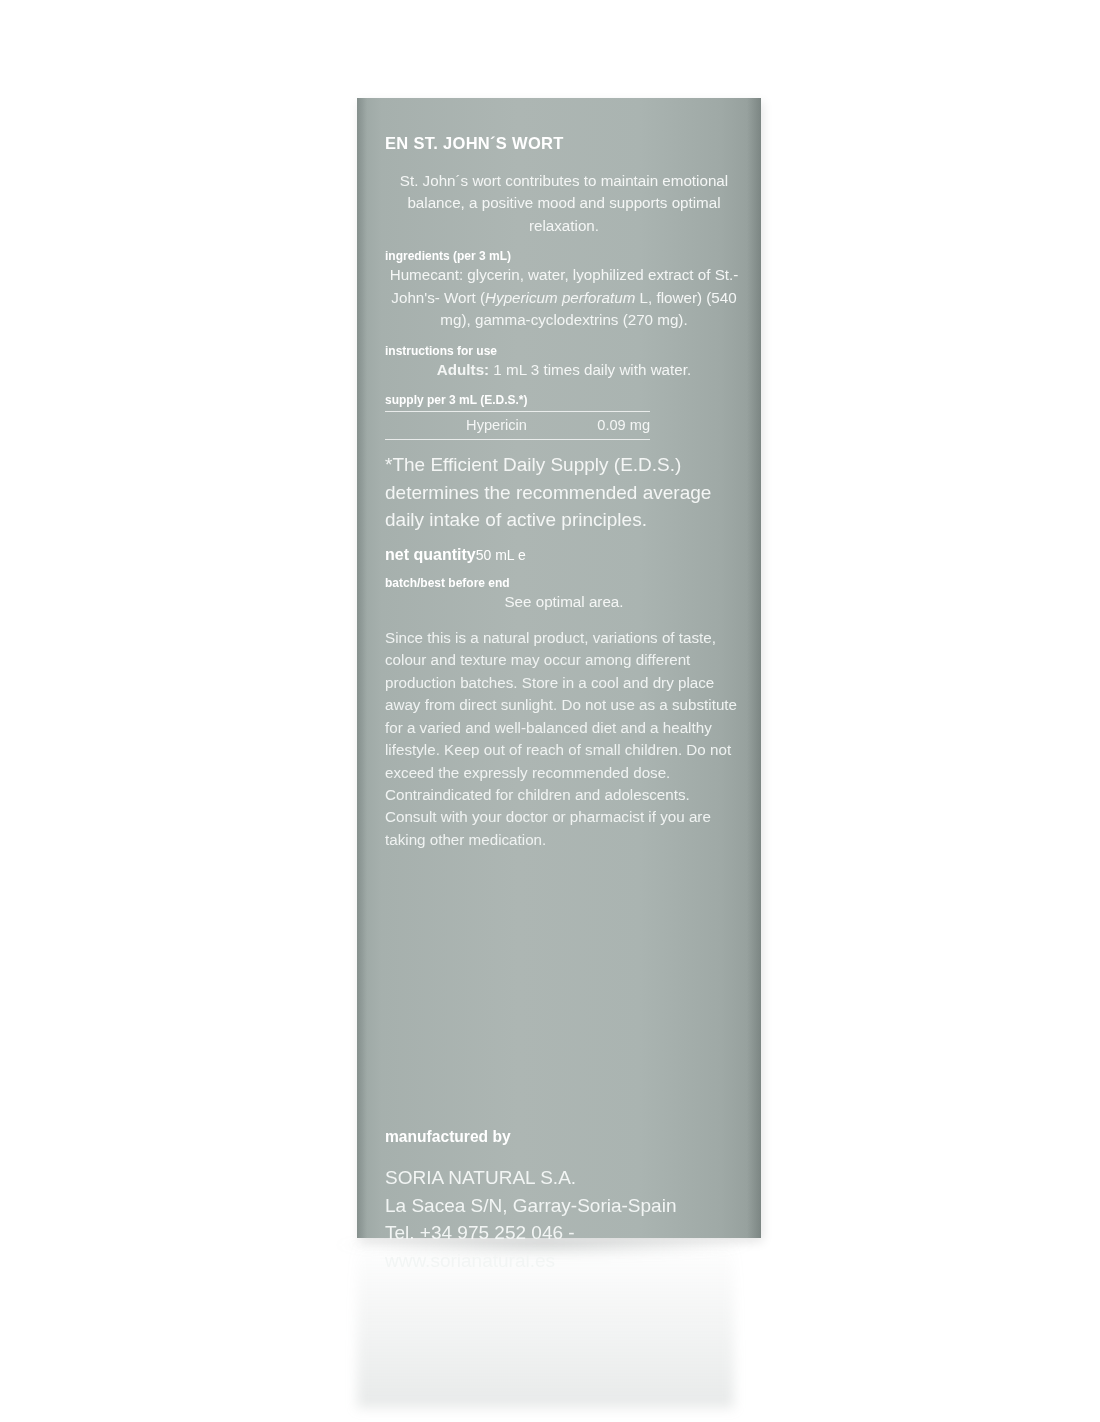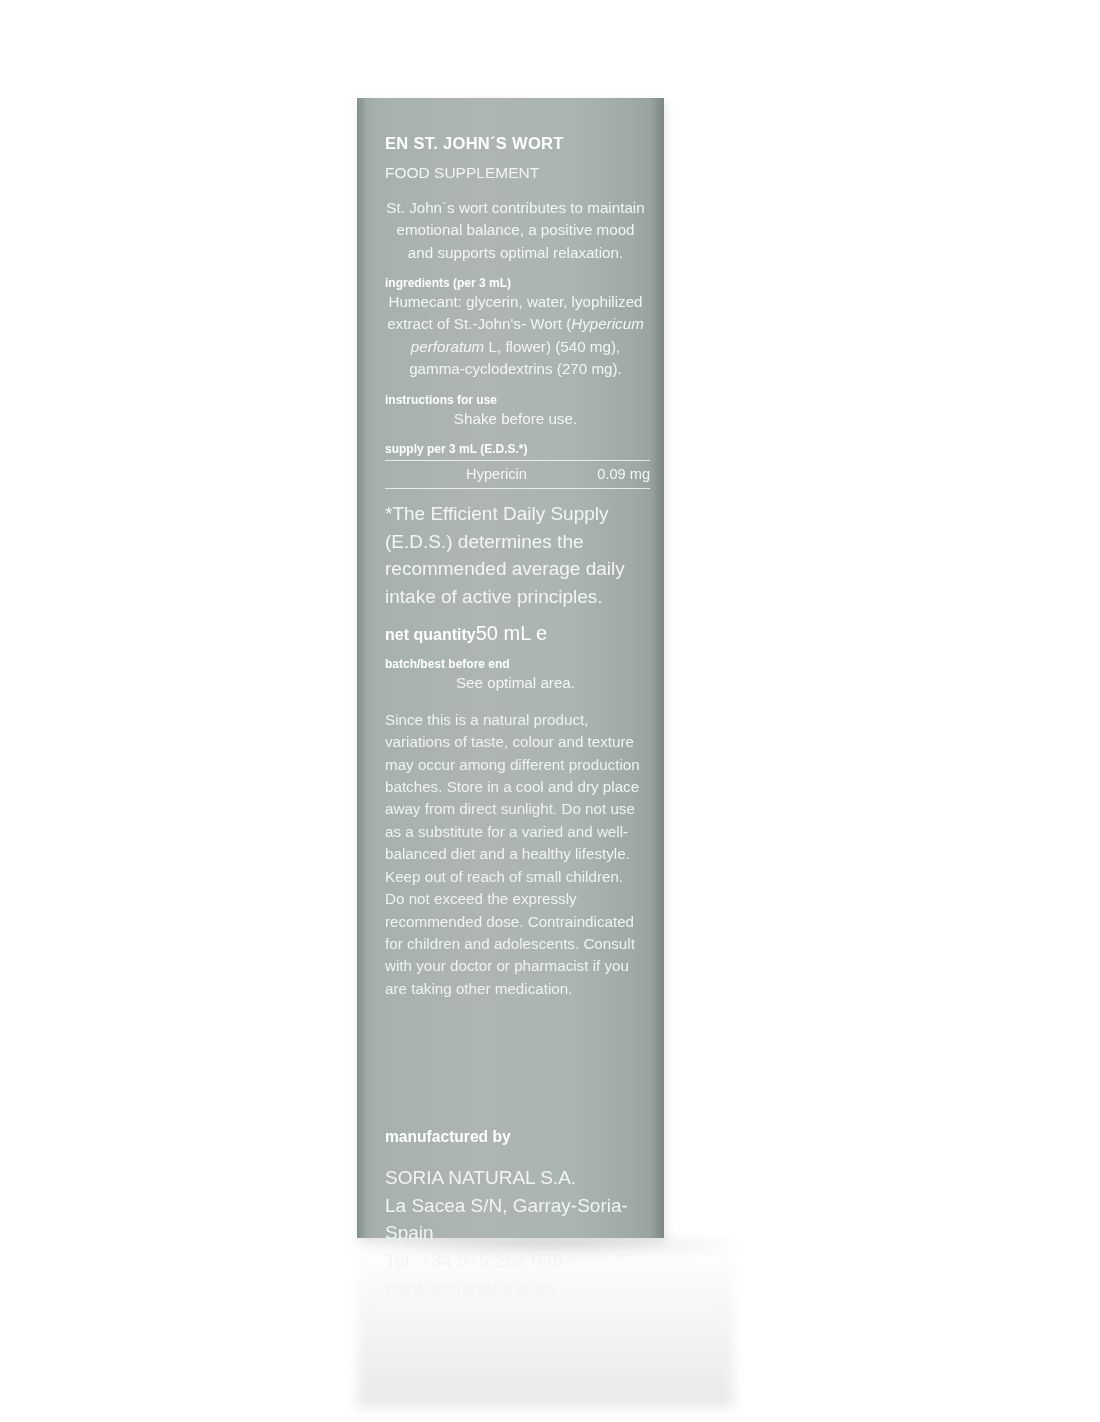--- a/index.html
+++ b/index.html
@@ -13,21 +13,21 @@
     position: relative;
     font-family: "Liberation Sans", sans-serif;
     overflow: hidden;
   }
 
   
   .package {
     position: absolute;
     left: 357px;
     top: 98px;
-    width: 307px;
+    width: 404px;
     height: 1140px;
     background: linear-gradient(to right,
        #9ba6a3 0%,
        #a6b0ad 6%,
        #adb6b3 40%,
        #aab4b1 70%,
        #9fa9a6 90%,
        #939d9a 100%);
     box-shadow: 2px 4px 10px rgba(0,0,0,0.10);
   }
@@ -146,21 +146,21 @@
   }
 
   .kv-line {
     font-size: 16px;
     font-weight: bold;
     color: #ffffff;
     margin-top: 12px;
   }
   .kv-line .kv-val {
     font-weight: 300;
-    font-size: 20px;
+    font-size: 14px;
   }
 
   .legal {
     font-size: 15.2px;
     line-height: 1.475;
     color: #f0f3f2;
     font-weight: 300;
     margin-top: 14px;
   }
 
@@ -188,30 +188,29 @@
 
 <div class="shadow-floor"></div>
 <div class="reflection"></div>
 
 <div class="package">
 
   <div class="content">
 
     <div class="title">EN ST. JOHN´S WORT</div>
 
-    <div class="lead">FOOD SUPPLEMENT</div>
 
     <div class="spacer-sm"></div>
     <div class="para">St. John´s wort contributes to maintain emotional balance, a positive mood and supports optimal relaxation.</div>
 
     <div class="section-head">ingredients (per 3 mL)</div>
     <div class="para"><span>Humecant: glycerin, water, lyophilized extract of St.-John's- Wort (</span><span class="ital">Hypericum perforatum</span><span> L, flower) (540 mg), gamma-cyclodextrins (270 mg).</span></div>
 
     <div class="section-head">instructions for use</div>
-    <div class="para">Shake before use.</div>
+    <div class="para"><span class="inline-bold">Adults:</span><span> 1 mL 3 times daily with water.</span></div>
 
     <div class="section-head">supply per 3 mL (E.D.S.*)</div>
     <div class="supply-block">
       <table class="supply-table">
         <tbody>
             <tr>
           <td>Hypericin</td>
           <td class="val">0.09 mg</td>
         </tr>
       </tbody>

